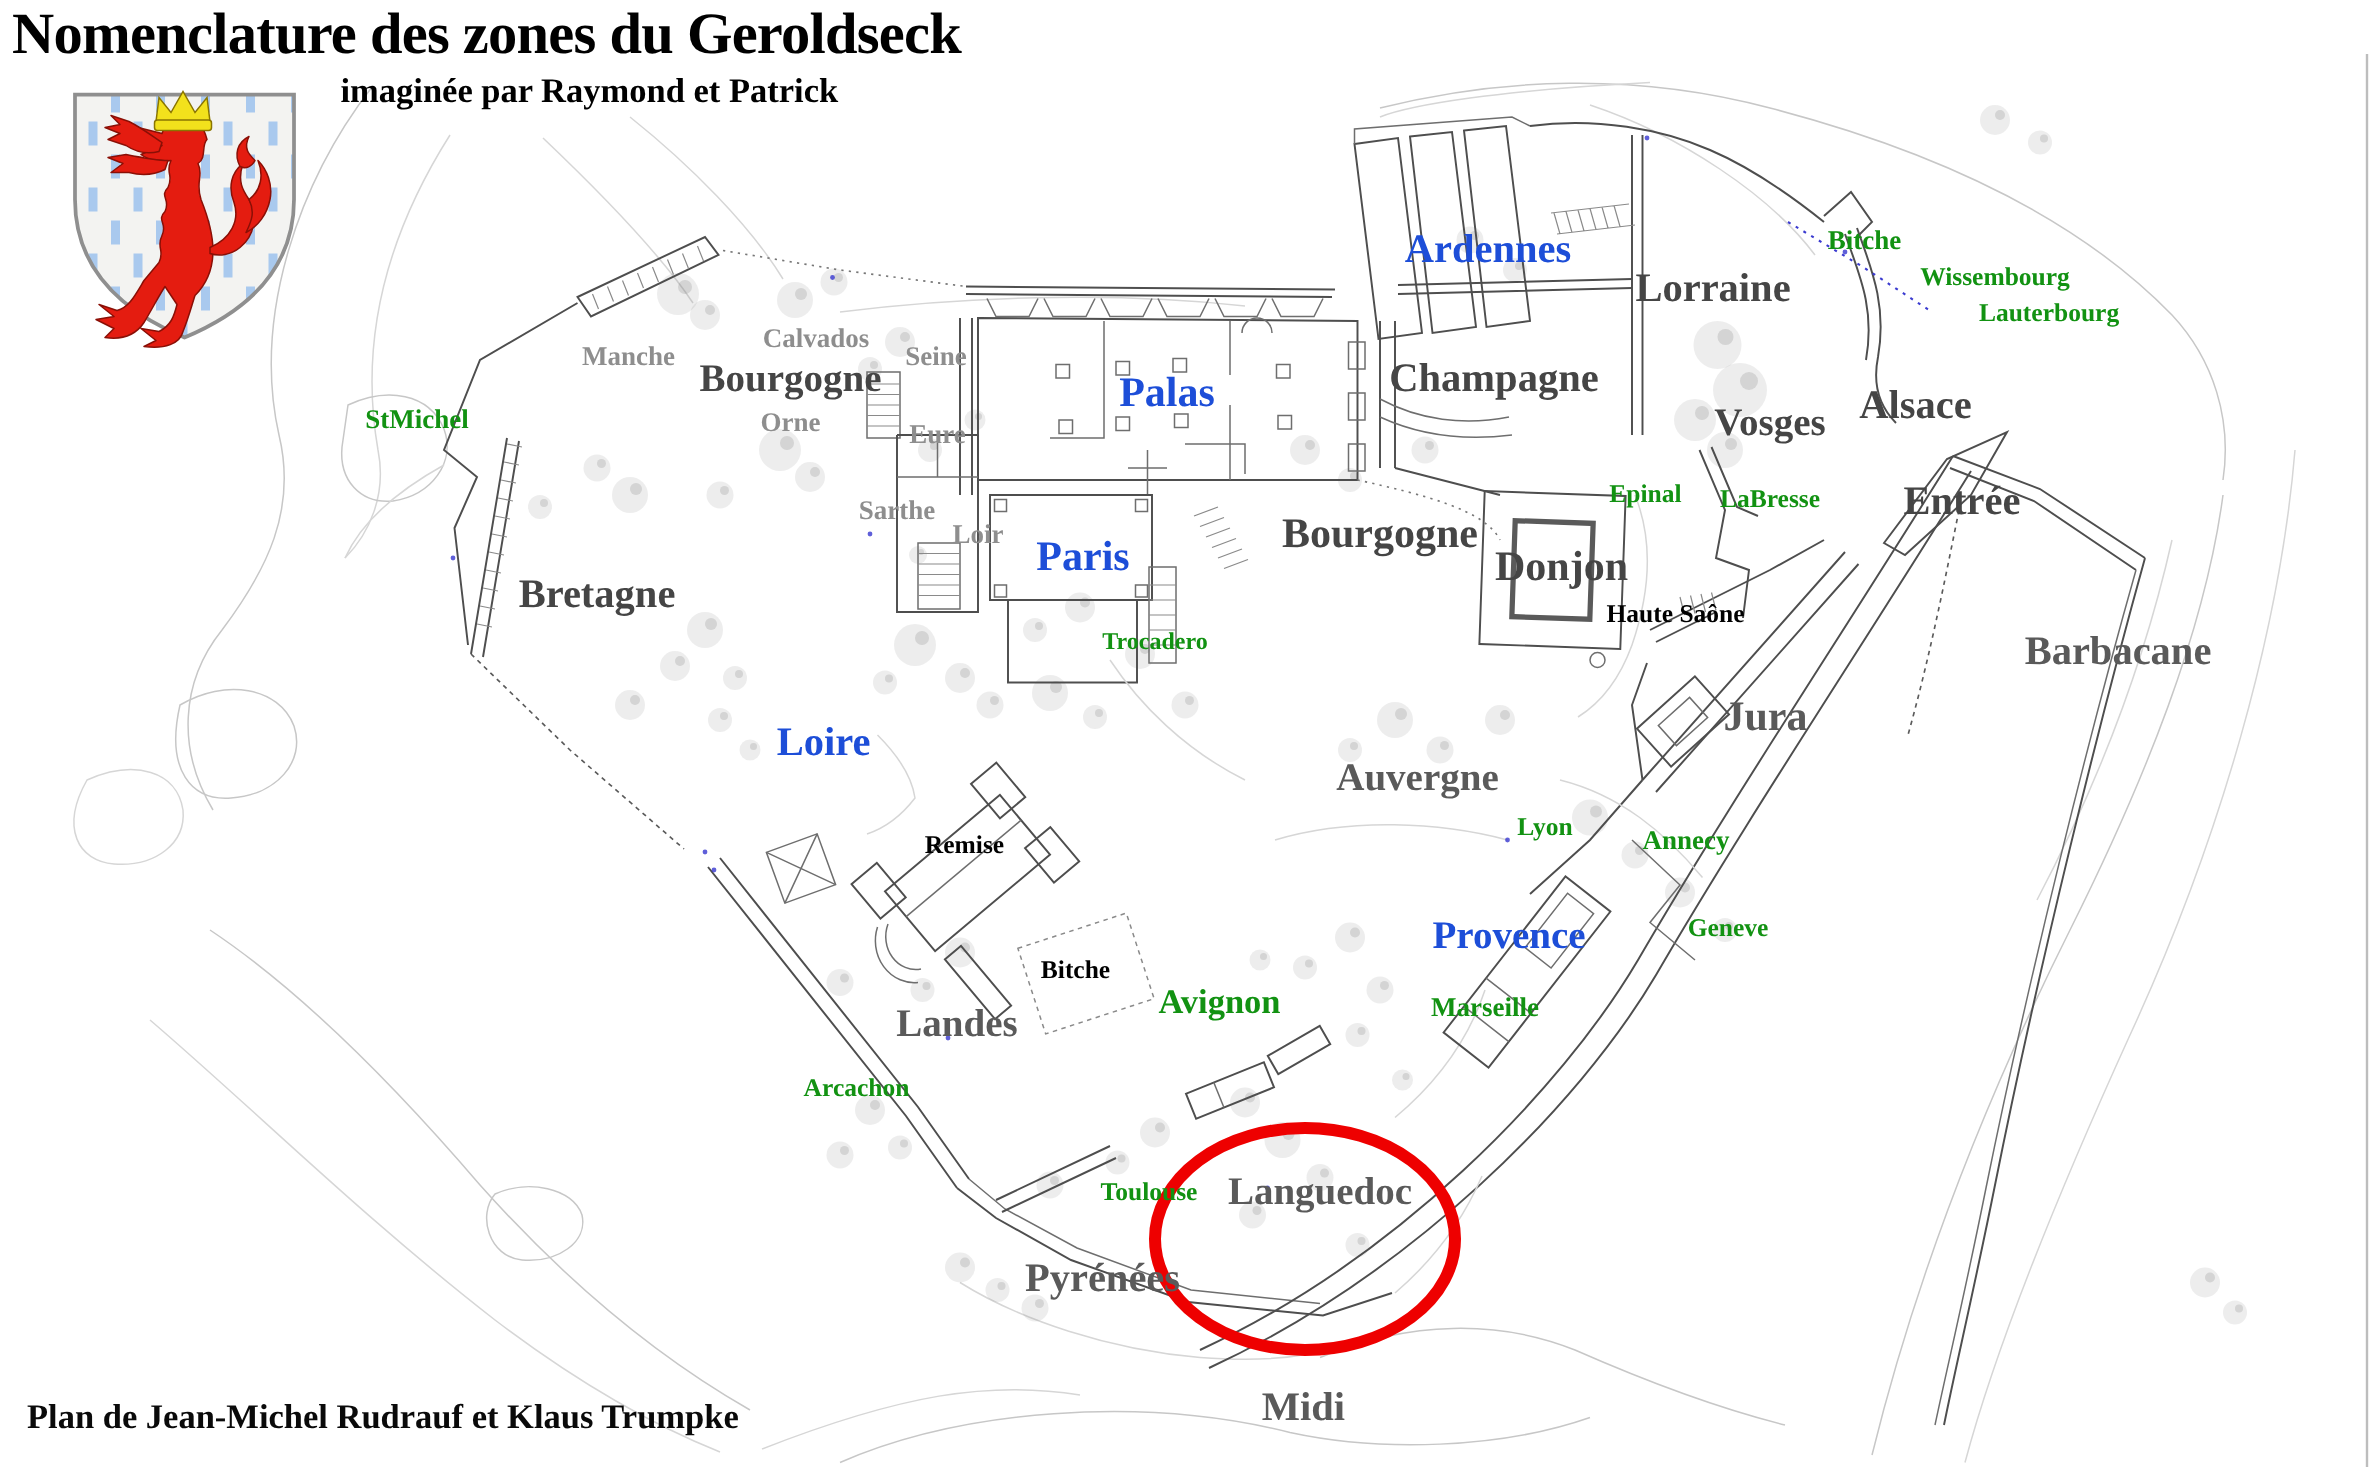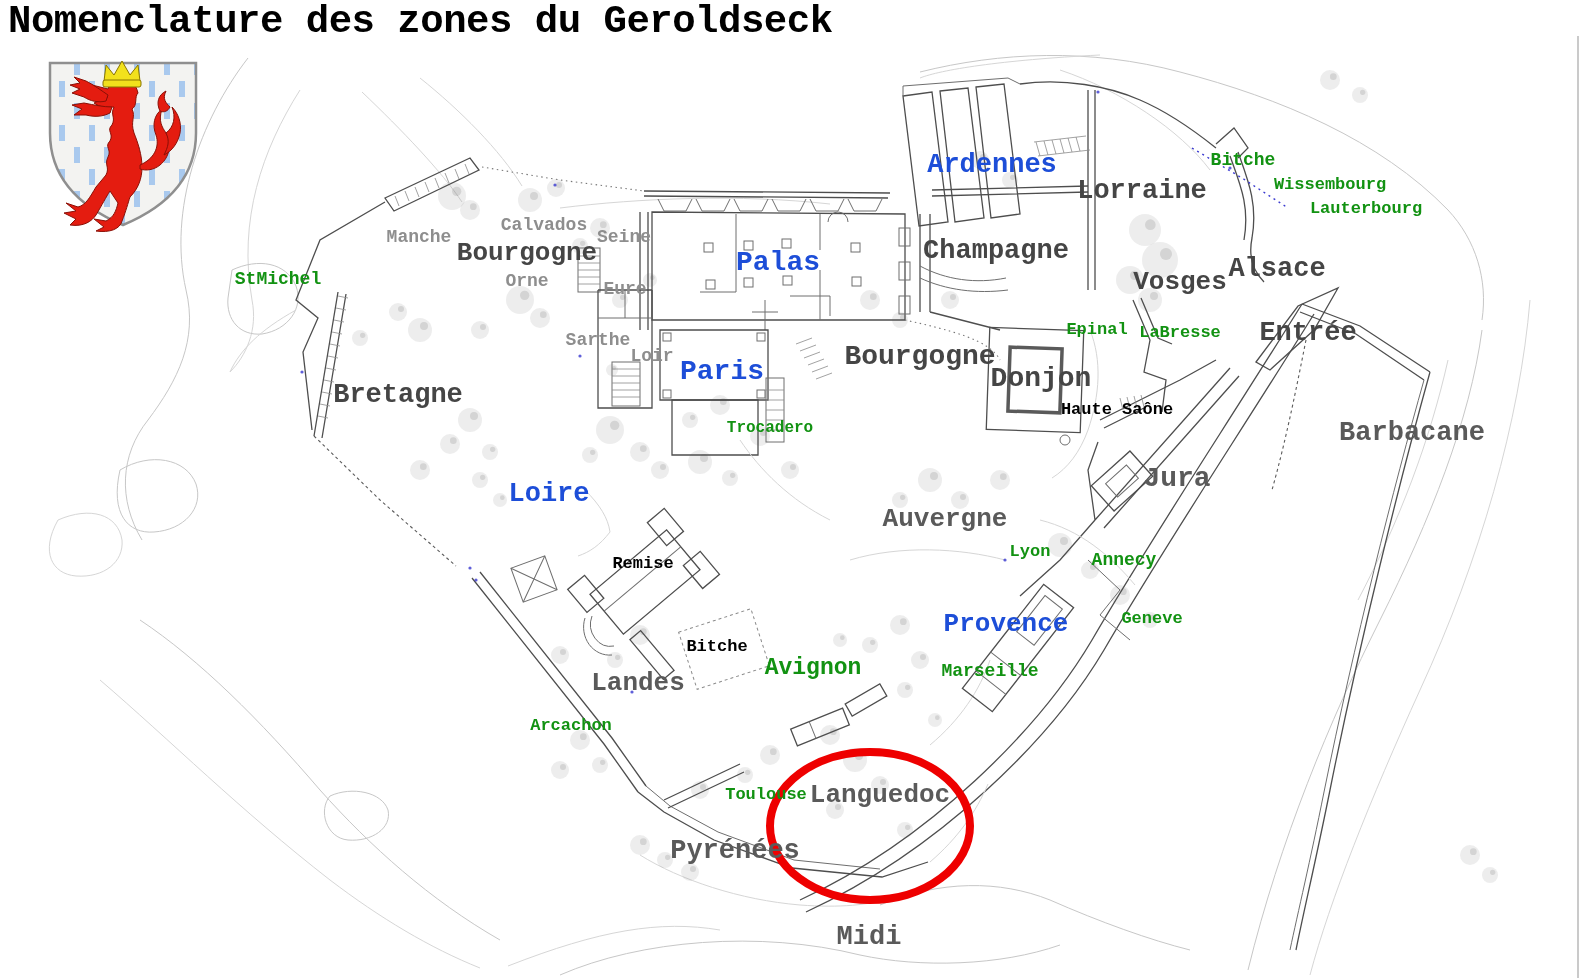--- a/index.html
+++ b/index.html
@@ -1,17 +1,17 @@
 <!DOCTYPE html>
 <html><head>
 <meta charset="utf-8">
 <style>
   html,body{margin:0;padding:0;background:#fff;}
   .stage{position:relative;width:1583px;height:978px;background:#ffffff;overflow:hidden;
-         font-family:Liberation Mono, monospace;}
+         font-family:Liberation Serif, serif;}
   .page-title{position:absolute;left:8px;top:0px;font-size:39px;font-weight:bold;color:#000;
               letter-spacing:-0.5px;white-space:nowrap;}
   .page-subtitle{position:absolute;left:227px;top:48px;font-size:23px;font-weight:bold;color:#000;white-space:nowrap;}
   .credit{position:absolute;left:18px;top:932px;font-size:23px;font-weight:bold;color:#0a0a0a;white-space:nowrap;}
   .crest{position:absolute;left:40px;top:55px;}
   .plan{position:absolute;left:0;top:0;}
   .map-label{position:absolute;transform:translate(-50%,-54%);font-weight:bold;white-space:nowrap;line-height:1;}
   .lab-dark{color:#1d4ed8;}
   .lab-mid{color:#454545;}
   .lab-soft{color:#5a5a5a;}
@@ -400,20 +400,22 @@
       <path d="M 120,56 C 116,48 118,40 126,36 C 122,44 126,48 130,52 C 128,56 124,58 120,56 Z"></path>
       <path d="M 126,78 C 134,72 136,62 132,52 C 138,58 142,68 140,78 C 138,88 132,96 124,100 C 128,92 130,86 126,78 Z"></path>
     </g>
     <g fill="#f2e11c" stroke="#8a7500" stroke-width="1">
       <path d="M 64,26 L 66,10 L 74,20 L 82,6 L 90,20 L 98,10 L 100,26 Z"></path>
       <rect x="63" y="25" width="38" height="7" rx="2"></rect>
     </g>
   </svg>
 
   <div class="page-title">Nomenclature des zones du Geroldseck</div>
+  <div class="page-subtitle">imaginée par Raymond et Patrick</div>
+  <div class="credit">Plan de Jean-Michel Rudrauf et Klaus Trumpke</div>
 
   <div id="labels">
       <div class="map-label lab-mid" style="left: 527px; top: 254px; font-size: 26px;">Bourgogne</div>
       <div class="map-label lab-dark" style="left: 778px; top: 264px; font-size: 28px;">Palas</div>
       <div class="map-label lab-dark" style="left: 722px; top: 373px; font-size: 28px;">Paris</div>
       <div class="map-label lab-mid" style="left: 398px; top: 397px; font-size: 27px;">Bretagne</div>
       <div class="map-label lab-dark" style="left: 549px; top: 496px; font-size: 27px;">Loire</div>
       <div class="map-label lab-dark" style="left: 992px; top: 167px; font-size: 27px;">Ardennes</div>
       <div class="map-label lab-mid" style="left: 1142px; top: 193px; font-size: 27px;">Lorraine</div>
       <div class="map-label lab-mid" style="left: 996px; top: 253px; font-size: 27px;">Champagne</div>

